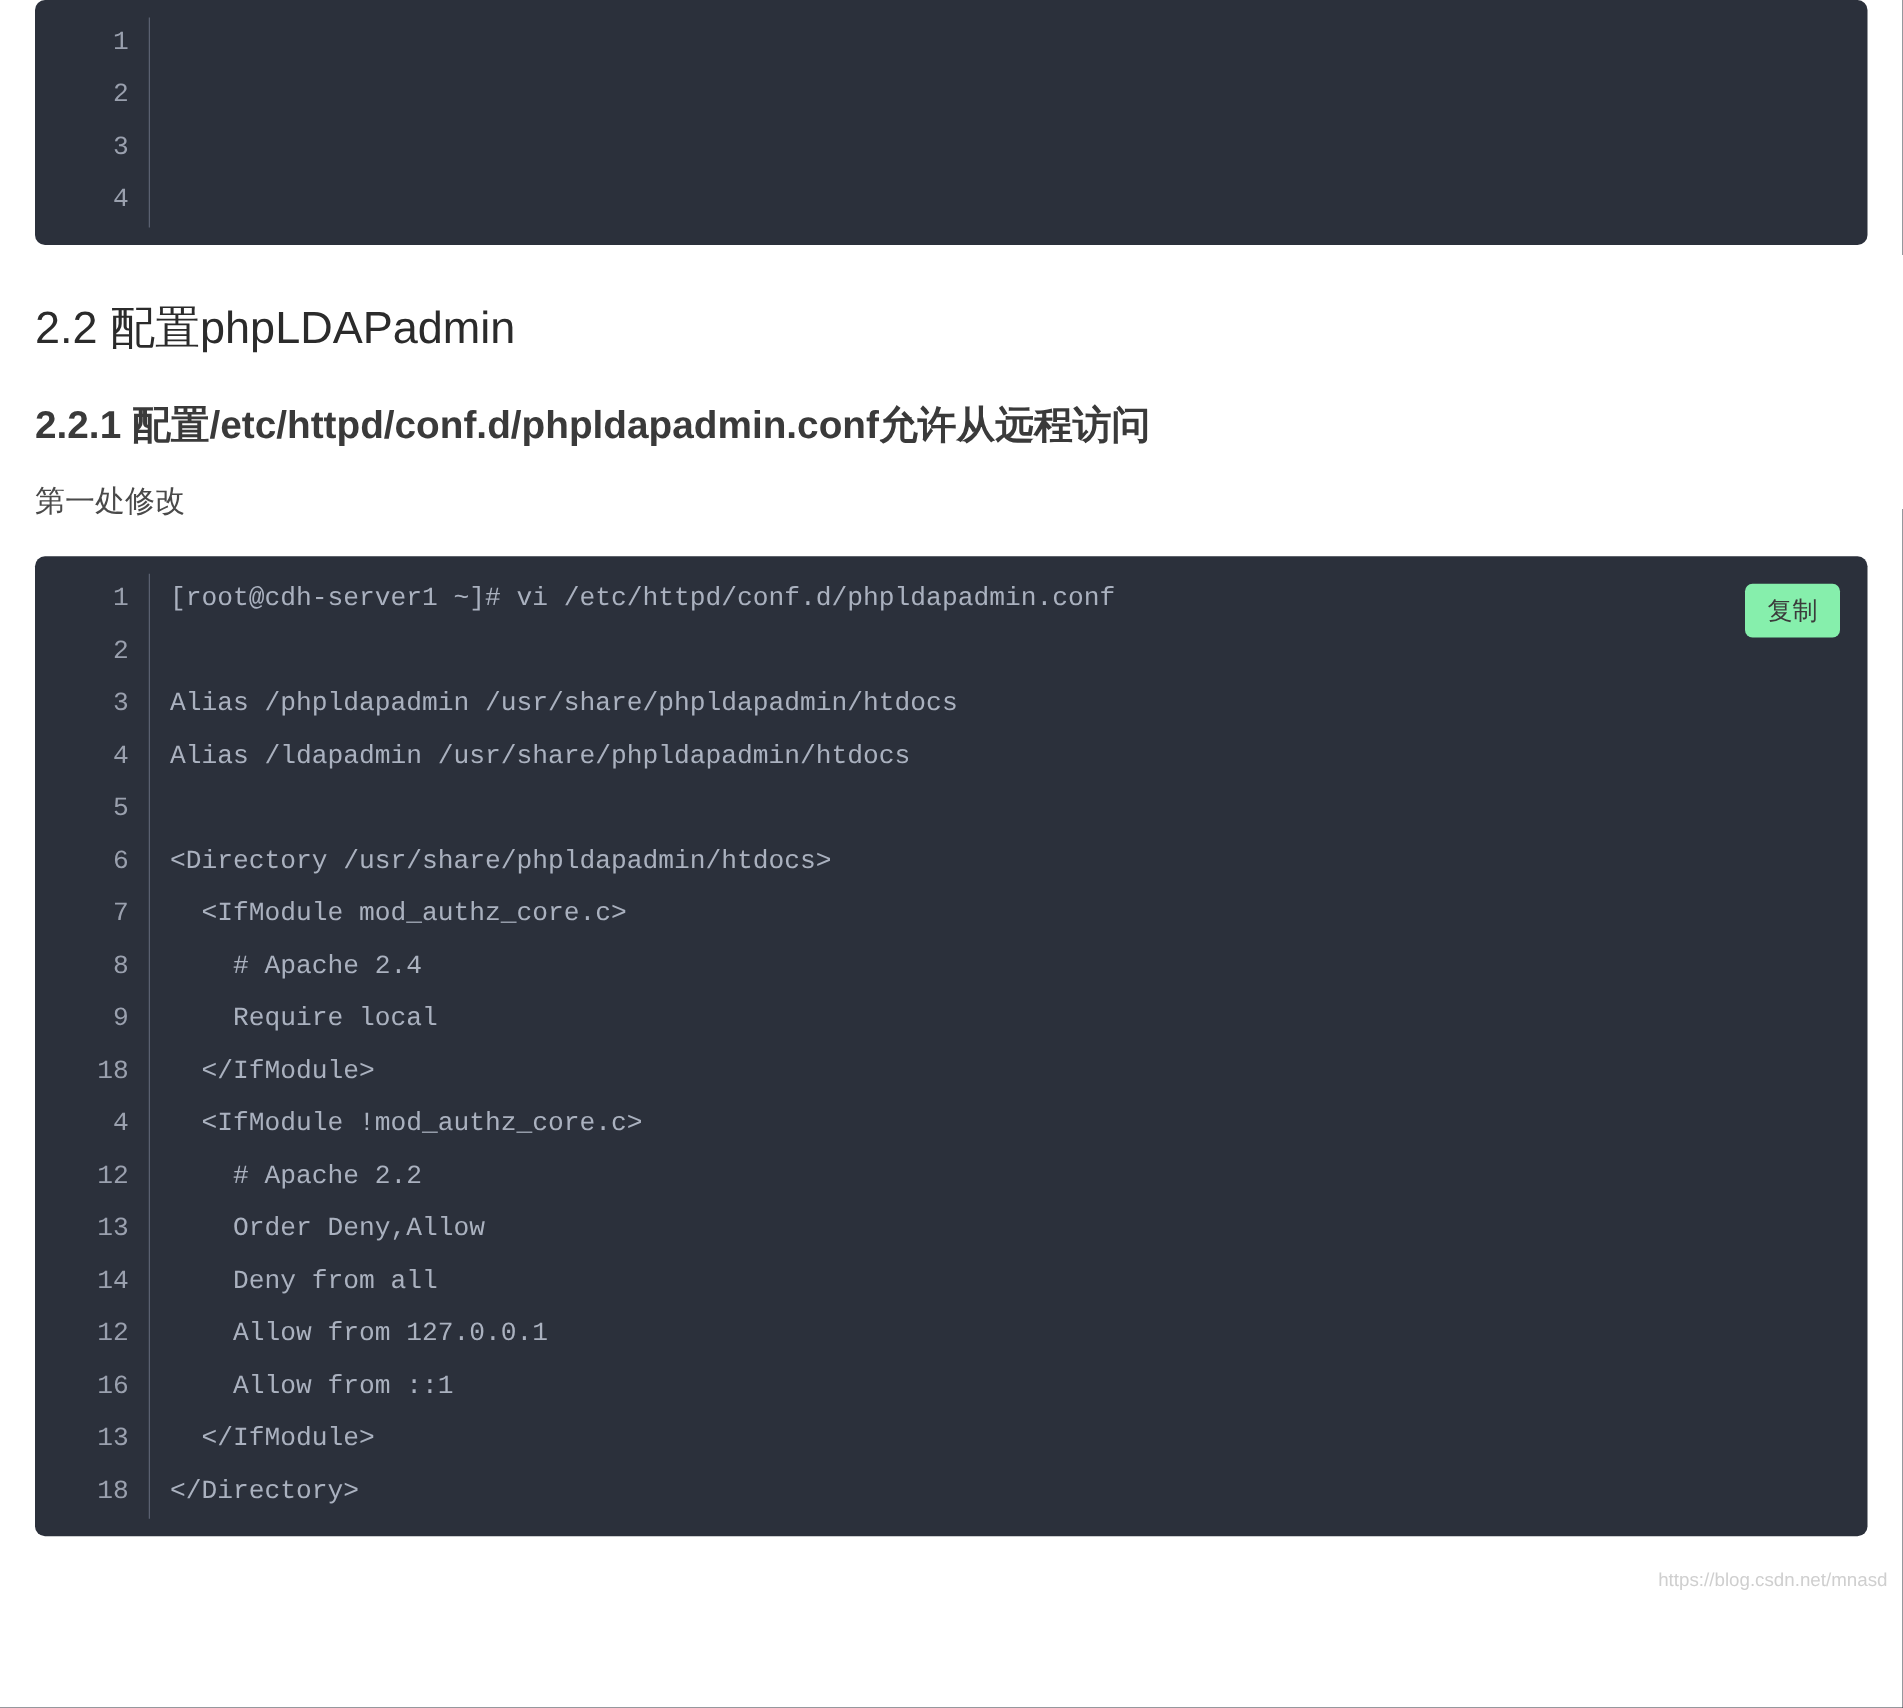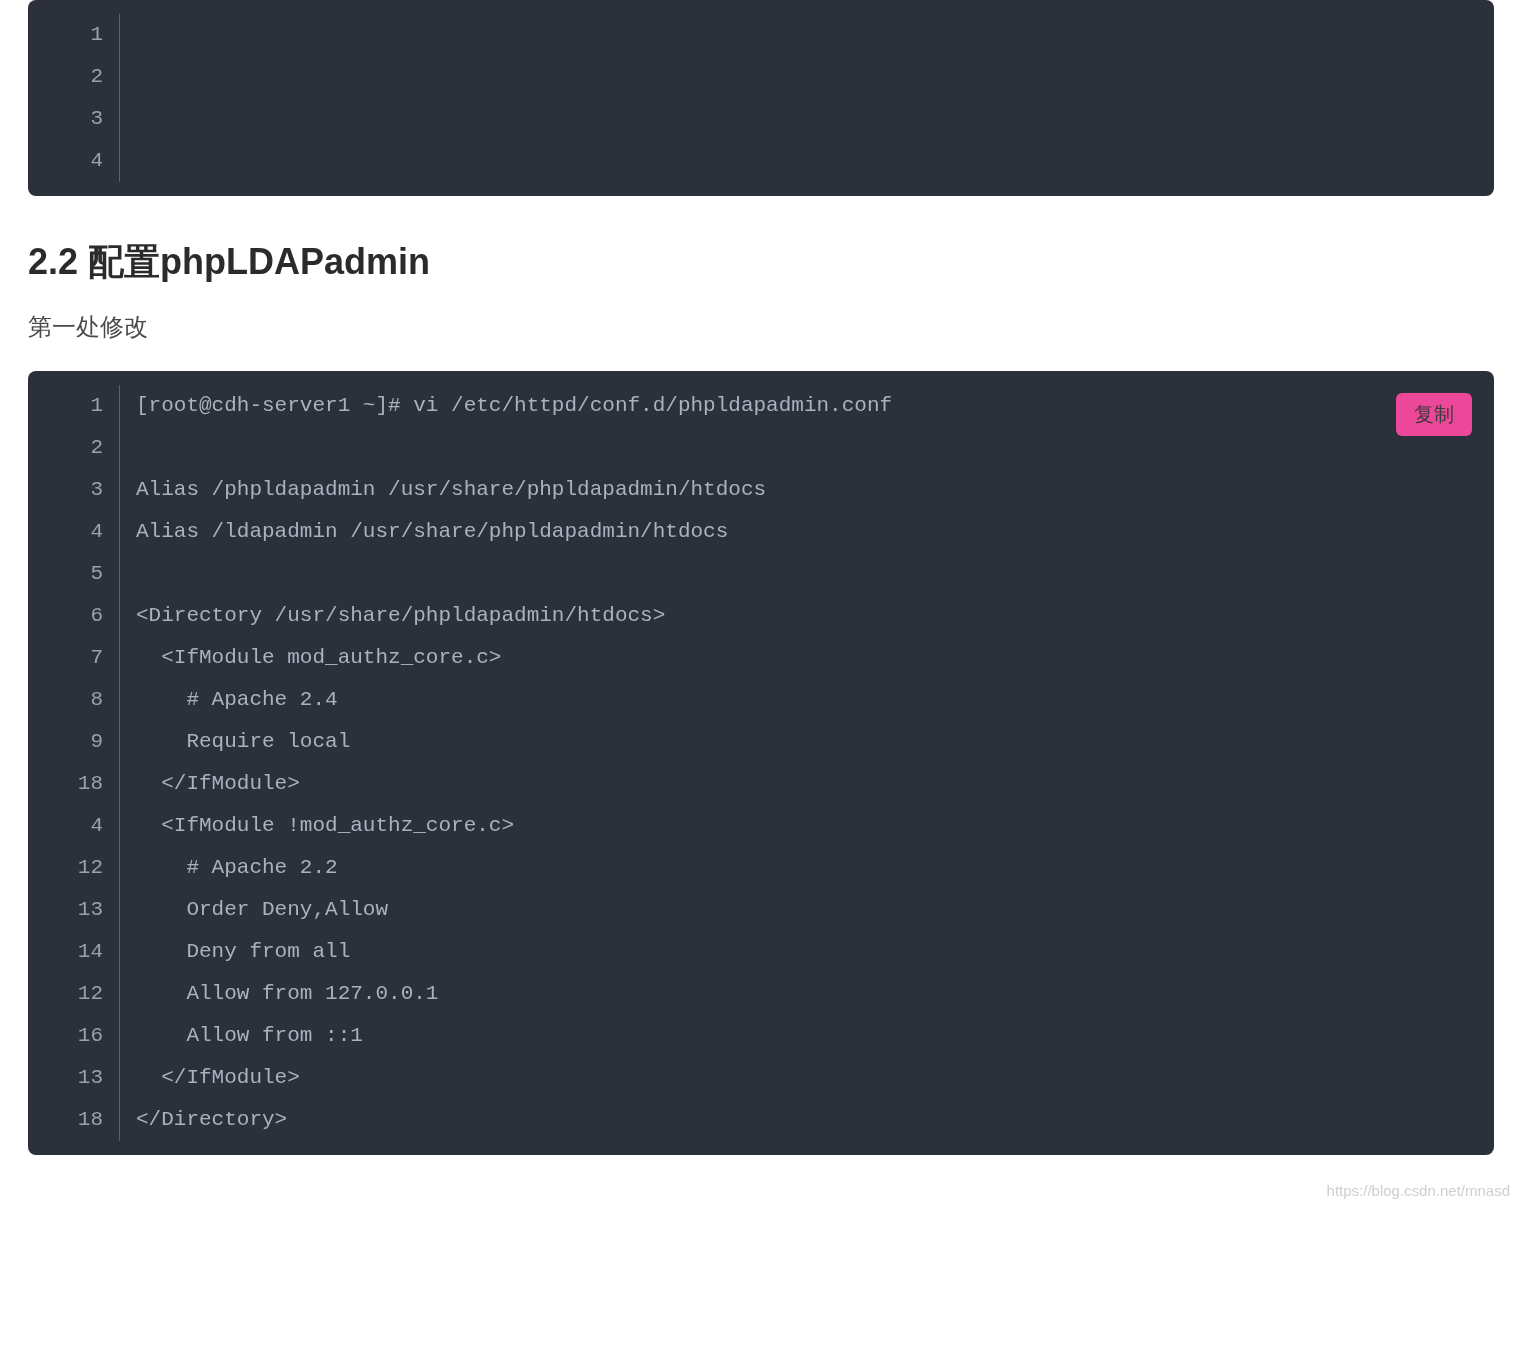--- a/index.html
+++ b/index.html
@@ -38,40 +38,40 @@
     .code-lines {
       padding-left: 16px;
       color: #aab1bf;
       font-family: "Courier New", monospace;
       font-size: 21px;
       line-height: 42px;
       white-space: pre;
     }
     .heading-1 {
       font-size: 36px;
-      font-weight: 700;
+      font-weight: 400;
       color: #2b2b2b;
       margin: 42px 28px 18px 28px;
     }
     .heading-2 {
       font-size: 31px;
       font-weight: 700;
       color: #3a3a3a;
       margin: 32px 28px 24px 28px;
     }
     .body-text {
       font-size: 24px;
       color: #4a4a4a;
       margin: 24px 28px 28px 28px;
     }
     .copy-button {
       position: absolute;
       top: 22px;
       right: 22px;
-      background: #ec4899;
+      background: #86efac;
       color: #3b3b3b;
       border: none;
       border-radius: 6px;
       padding: 8px 18px;
       font-size: 20px;
       cursor: pointer;
       font-family: Liberation Sans, sans-serif;
     }
     .watermark {
       position: absolute;
@@ -97,20 +97,21 @@
         <div>1</div>
         <div>2</div>
         <div>3</div>
         <div>4</div>
       </div>
     </div>
   </div>
 
   <h2 class="heading-1">2.2 配置phpLDAPadmin</h2>
 
+  <h3 class="heading-2">2.2.1 配置/etc/httpd/conf.d/phpldapadmin.conf允许从远程访问</h3>
 
   <p class="body-text">第一处修改</p>
 
   <div class="code-block">
     <button class="copy-button">复制</button>
     <div class="code-content">
       <div class="line-numbers" id="ln2">
           <div>1</div>
           <div>2</div>
           <div>3</div>

